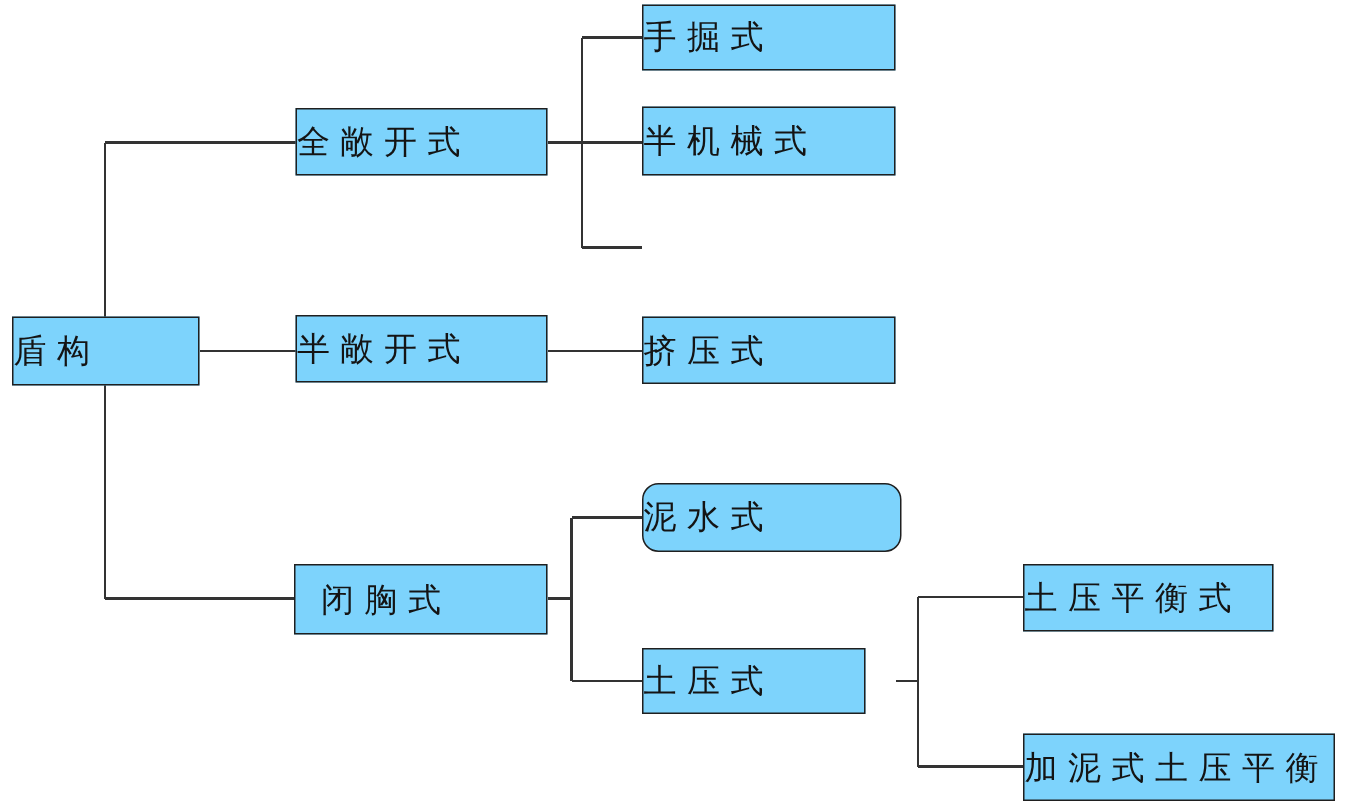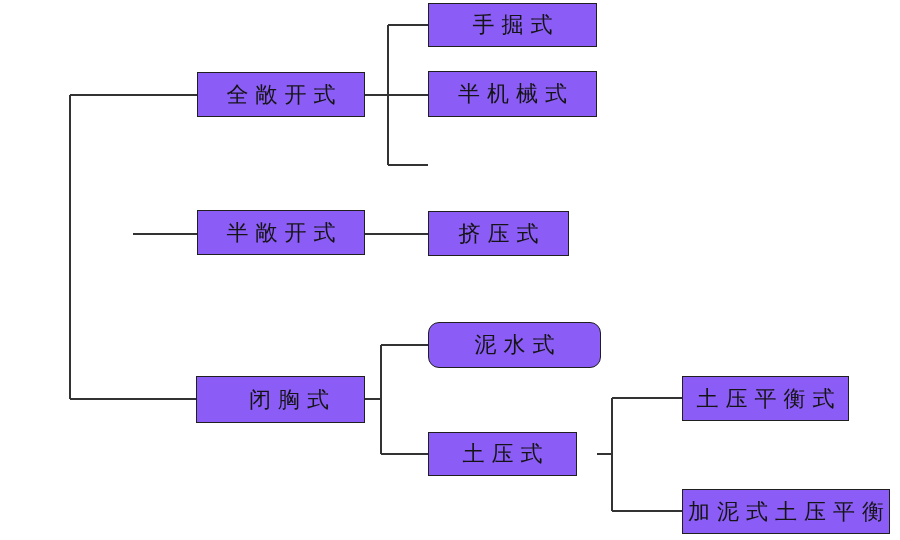--- a/index.html
+++ b/index.html
@@ -24,44 +24,44 @@
     z-index: 0;
   }
   .wires line {
     stroke: #333333;
     stroke-width: 1.4;
     shape-rendering: crispEdges;
   }
   .node {
     position: absolute;
     box-sizing: border-box;
-    background: #8b5cf6;
+    background: #7dd3fc;
     border: 1.5px solid #1f1f1f;
     display: flex;
     align-items: center;
-    justify-content: center;
+    justify-content: flex-start;
     z-index: 1;
   }
   .node .label {
     color: #141414;
     font-size: 22px;
     letter-spacing: 7px;
     margin-right: -7px; 
     white-space: nowrap;
     line-height: 1;
   }
   
   #n-shield          { left:   8px; top: 211px; width: 125px; height: 46px; }
   #n-fully-open      { left: 197px; top:  72px; width: 168px; height: 45px; }
   #n-semi-open       { left: 197px; top: 210px; width: 168px; height: 45px; }
   #n-closed-chest    { left: 196px; top: 376px; width: 169px; height: 47px; padding-left: 17px; }
   #n-hand-dug        { left: 428px; top:   3px; width: 169px; height: 44px; }
   #n-semi-mechanical { left: 428px; top:  71px; width: 169px; height: 46px; }
   #n-mechanical      { left: 428px; top: 143px; width: 169px; height: 45px; }
-  #n-extrusion       { left: 428px; top: 211px; width: 141px; height: 45px; }
+  #n-extrusion       { left: 428px; top: 211px; width: 169px; height: 45px; }
   #n-slurry          { left: 428px; top: 322px; width: 173px; height: 46px; border-radius: 11px; }
   #n-earth-pressure  { left: 428px; top: 432px; width: 149px; height: 44px; }
   #n-epb             { left: 682px; top: 376px; width: 167px; height: 45px; }
   #n-mud-epb         { left: 682px; top: 489px; width: 208px; height: 45px; }
 </style>
 </head>
 <body>
 
 <div class="canvas">
 
@@ -88,20 +88,23 @@
       <line x1="381" y1="345" x2="428" y2="345"></line>
       <line x1="381" y1="454" x2="428" y2="454"></line>
 
       <line x1="597" y1="454" x2="612" y2="454"></line>
       <line x1="612" y1="398" x2="612" y2="511"></line>
       <line x1="612" y1="398" x2="682" y2="398"></line>
       <line x1="612" y1="511" x2="682" y2="511"></line>
     </g>
   </svg>
 
+  <div class="node" id="n-shield">
+    <span class="label">盾构</span>
+  </div>
 
   <div class="node" id="n-fully-open">
     <span class="label">全敞开式</span>
   </div>
 
   <div class="node" id="n-semi-open">
     <span class="label">半敞开式</span>
   </div>
 
   <div class="node" id="n-closed-chest">

